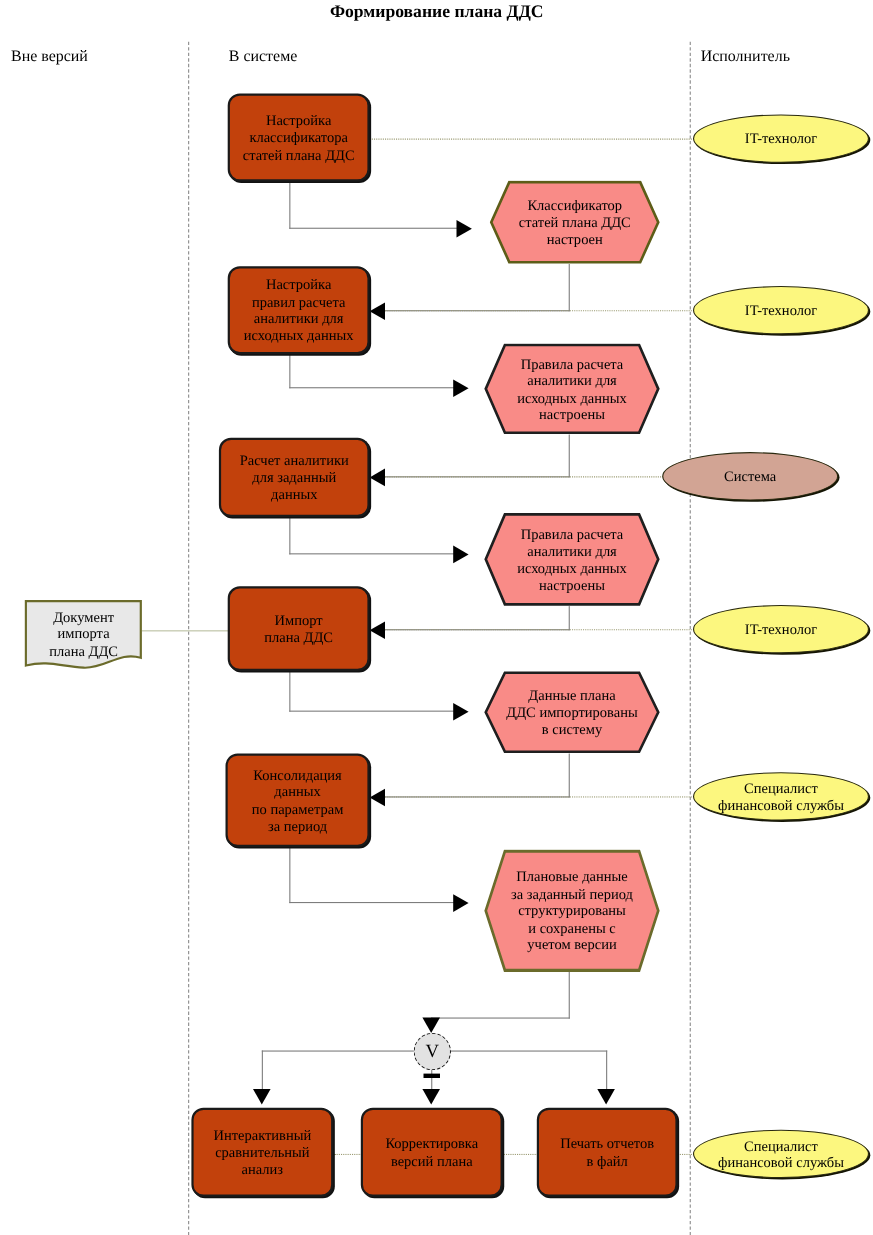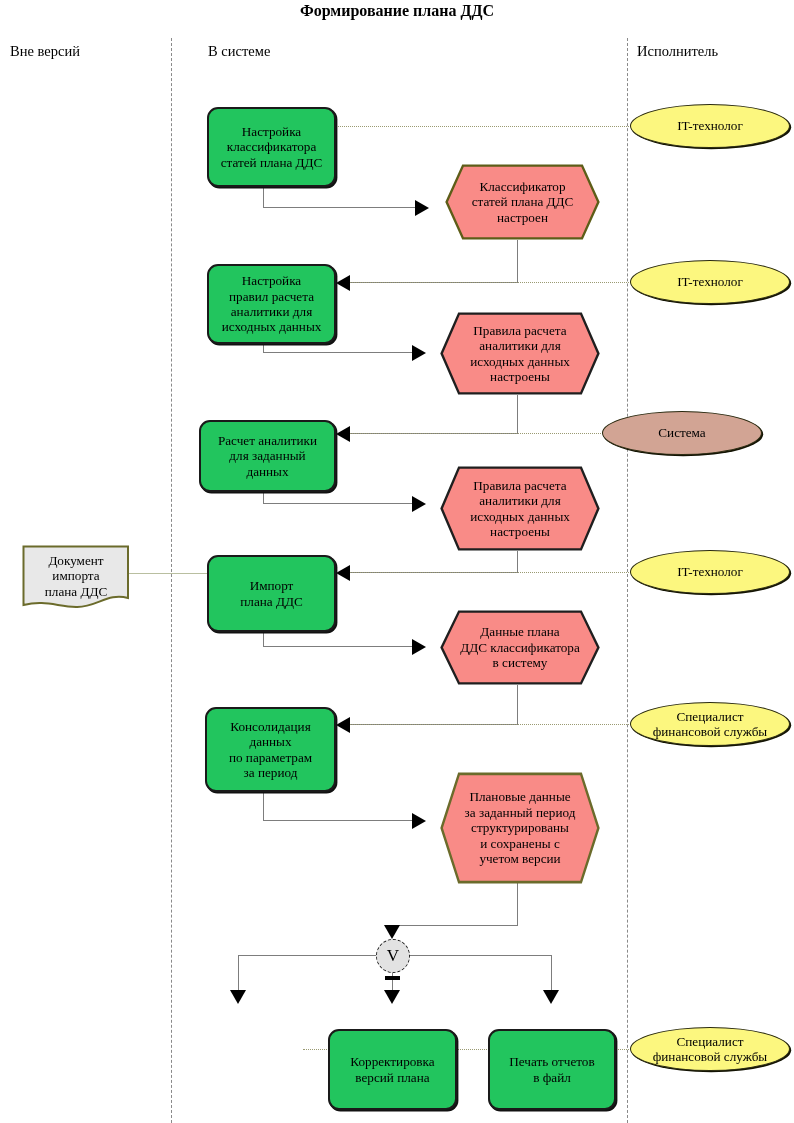--- a/index.html
+++ b/index.html
@@ -21,23 +21,22 @@
   }
 
   
   .node{position:absolute;box-sizing:border-box;display:flex;align-items:center;justify-content:center;}
   .node .lbl{
     font-family:"Liberation Serif",serif;font-size:13.2px;line-height:15.4px;
     text-align:center;white-space:pre-line;width:150%;
   }
 
   .activity{
-    background:#22c55e;border:2.1px solid #1a1a1a;border-radius:11px;
+    background:#c2410c;border:2.1px solid #1a1a1a;border-radius:11px;
     box-shadow:1.4px 1.4px 0 #111;
-    margin-top:22px;
   }
   .activity .lbl{width:160%;}
 
   .event{
     background:#f98b87;
   }
   .event .lbl{position:relative;z-index:2;width:132%;}
   .event .hexbg{position:absolute;left:0;top:0;width:100%;height:100%;z-index:1;}
 
   .role{
@@ -178,20 +177,25 @@
   <div class="node activity" style="left:207px;top:533px;width:129px;height:77px;">
     <span class="lbl">Импорт
 плана ДДС</span>
   </div>
   <div class="node activity" style="left:205px;top:685px;width:131px;height:85px;">
     <span class="lbl">Консолидация
 данных
 по параметрам
 за период</span>
   </div>
+  <div class="node activity" style="left:174px;top:1007px;width:129px;height:81px;">
+    <span class="lbl">Интерактивный
+сравнительный
+анализ</span>
+  </div>
   <div class="node activity" style="left:328px;top:1007px;width:129px;height:81px;">
     <span class="lbl">Корректировка
 версий плана</span>
   </div>
   <div class="node activity" style="left:488px;top:1007px;width:128px;height:81px;">
     <span class="lbl">Печать отчетов
 в файл</span>
   </div>
 
   <div class="node event" style="left:445px;top:164px;width:155px;height:76px;background:none;justify-content:center;">
@@ -221,21 +225,21 @@
 аналитики для
 исходных данных
 настроены</span>
   </div>
 
   <div class="node event" style="left:440px;top:610px;width:160px;height:75px;background:none;">
     <svg class="hexbg" viewBox="0 0 160 75" preserveAspectRatio="none">
       <polygon points="19,1.6 141,1.6 158.4,37.5 141,73.4 19,73.4 1.6,37.5" fill="#f98b87" stroke="#1f1f1f" stroke-width="2.4"></polygon>
     </svg>
     <span class="lbl">Данные плана
-ДДС классификатора
+ДДС импортированы
 в систему</span>
   </div>
 
   <div class="node event" style="left:440px;top:772px;width:160px;height:112px;background:none;">
     <svg class="hexbg" viewBox="0 0 160 96" preserveAspectRatio="none">
       <polygon points="19,1.6 141,1.6 158.4,48 141,94.4 19,94.4 1.6,48" fill="#f98b87" stroke="#6b6b2b" stroke-width="2.4"></polygon>
     </svg>
     <span class="lbl">Плановые данные
 за заданный период
 структурированы

